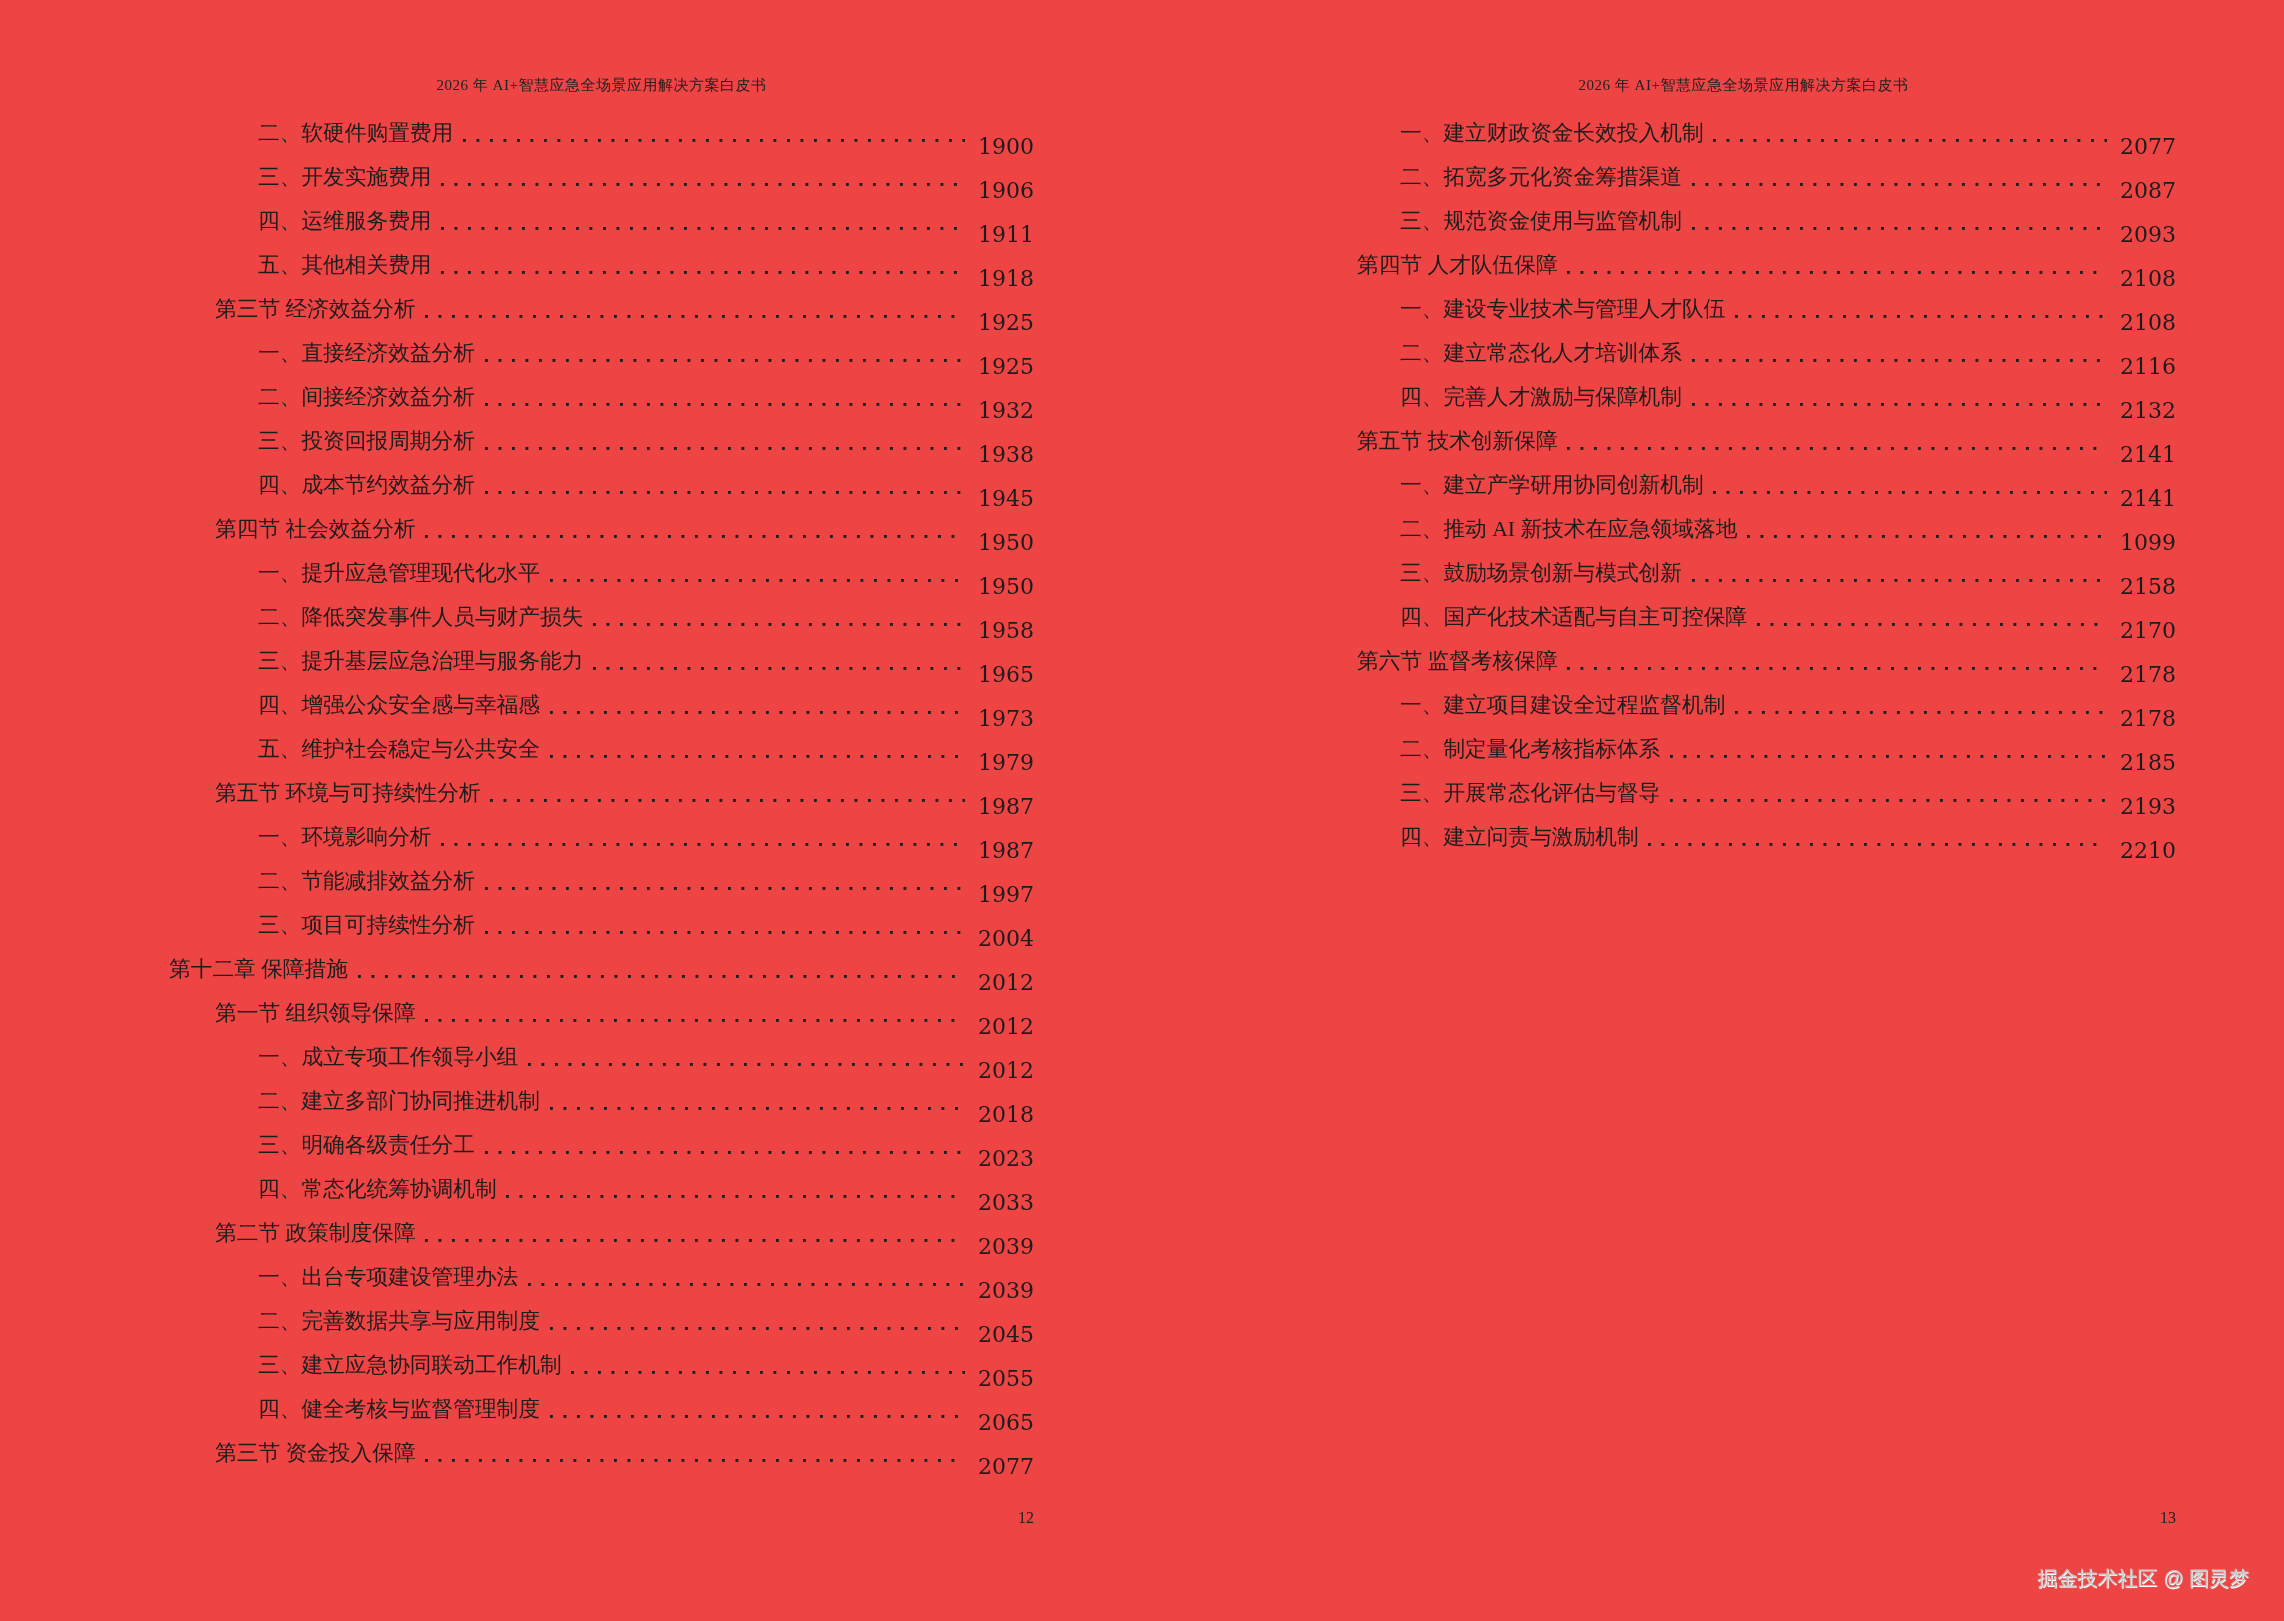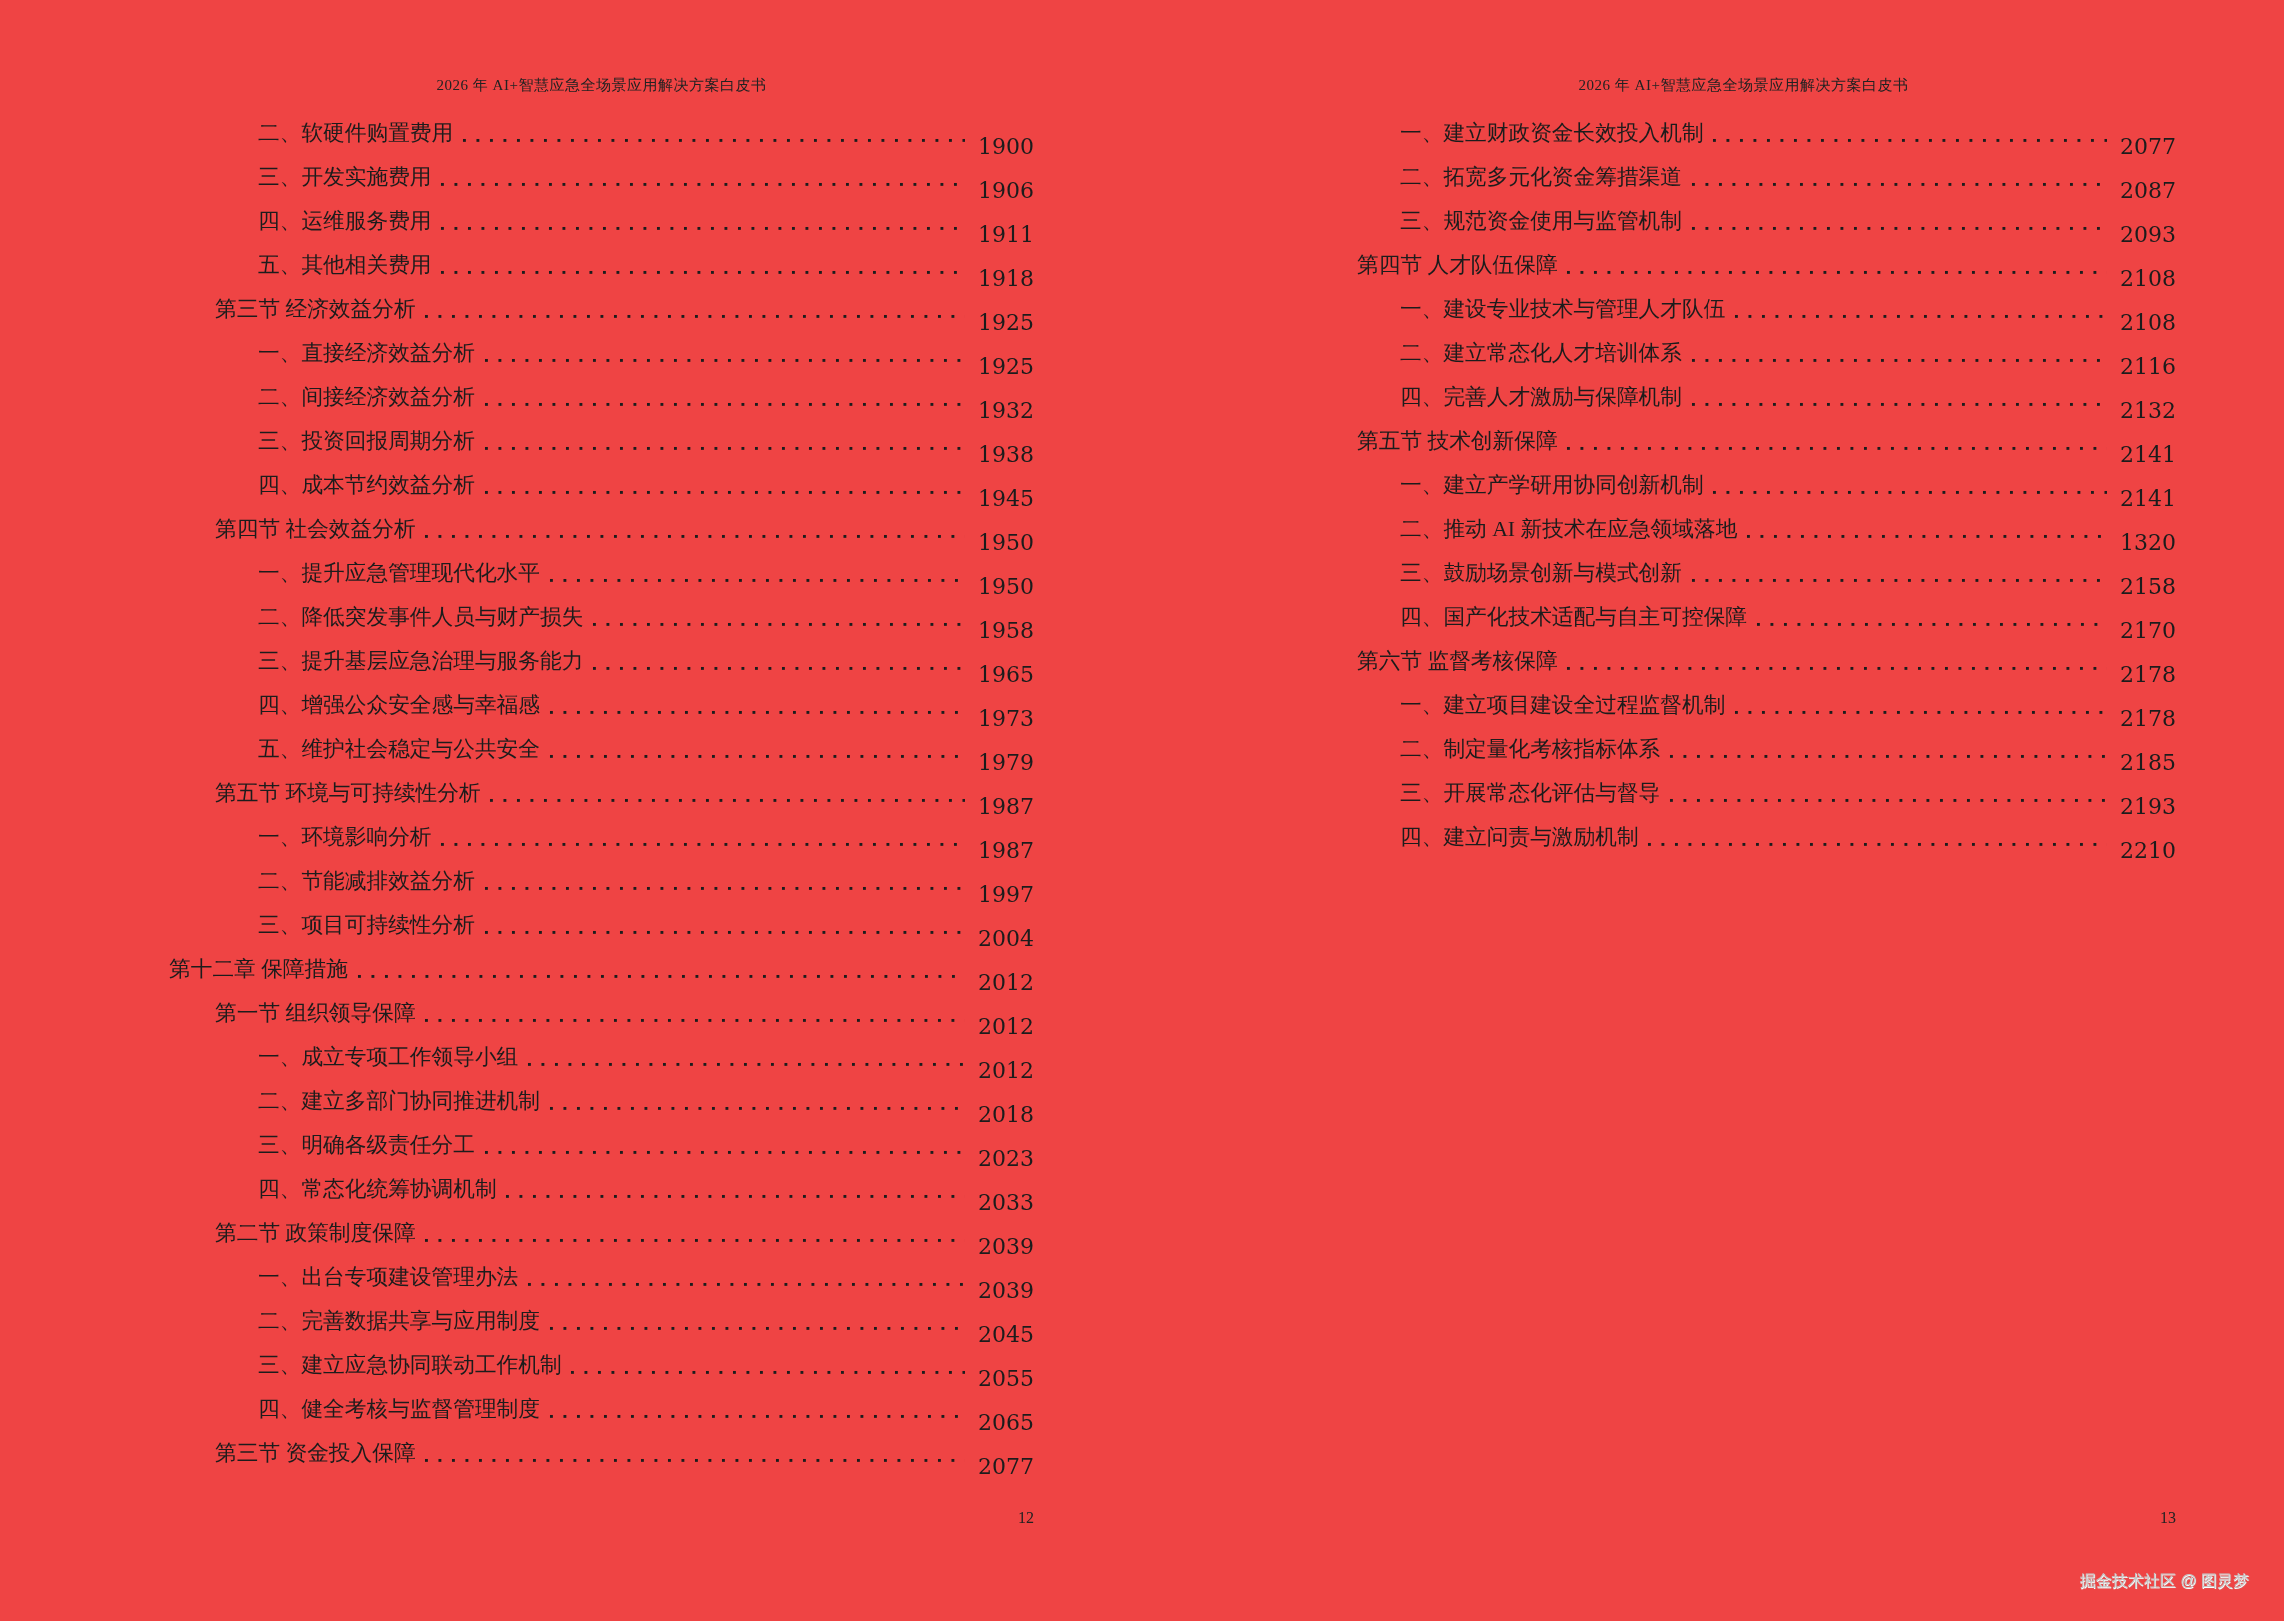--- a/index.html
+++ b/index.html
@@ -80,21 +80,21 @@
     left: 169px;
     width: 865px;
     text-align: right;
     font-size: 16px;
     color: #222;
   }
   .watermark {
     position: absolute;
     right: 35px;
     bottom: 30px;
-    font-size: 16px;
+    font-size: 20px;
     font-family: "Liberation Sans", "DejaVu Sans", sans-serif;
     color: #c6c6c6;
     text-shadow: 0.5px 0.5px 0 #ffffff, 1px 1px 1px #b5b5b5;
     white-space: nowrap;
   }
 </style>
 </head>
 <body>
 
 <div class="spread">
@@ -305,21 +305,21 @@
           <span class="pnum">2141</span>
         </div>
         <div class="row item">
           <span class="label">一、建立产学研用协同创新机制</span>
           <span class="leader"></span>
           <span class="pnum">2141</span>
         </div>
         <div class="row item">
           <span class="label">二、推动 AI 新技术在应急领域落地</span>
           <span class="leader"></span>
-          <span class="pnum">1320</span>
+          <span class="pnum">1099</span>
         </div>
         <div class="row item">
           <span class="label">三、鼓励场景创新与模式创新</span>
           <span class="leader"></span>
           <span class="pnum">2158</span>
         </div>
         <div class="row item">
           <span class="label">四、国产化技术适配与自主可控保障</span>
           <span class="leader"></span>
           <span class="pnum">2170</span>

